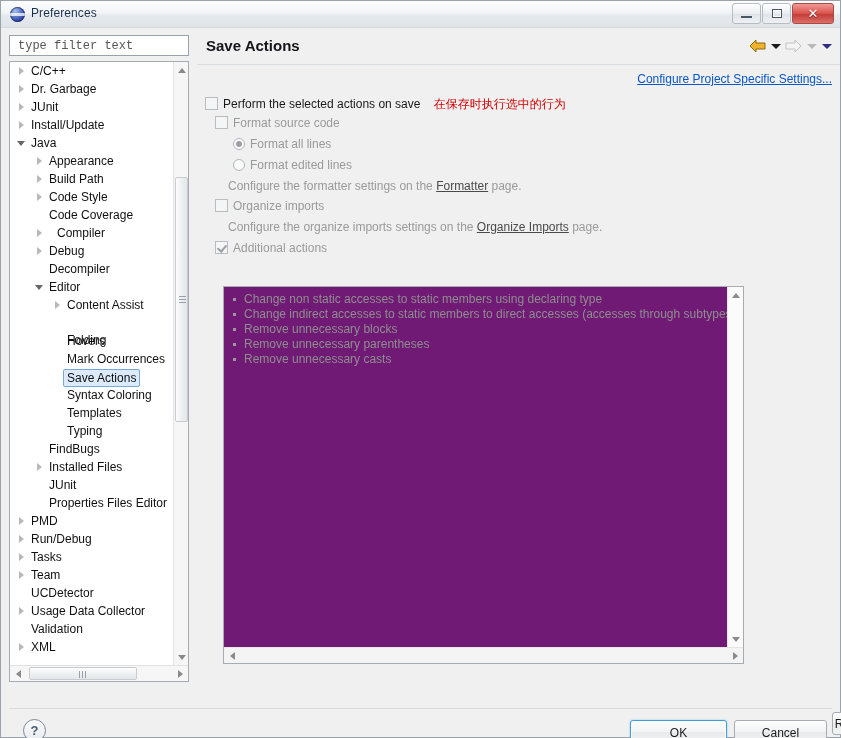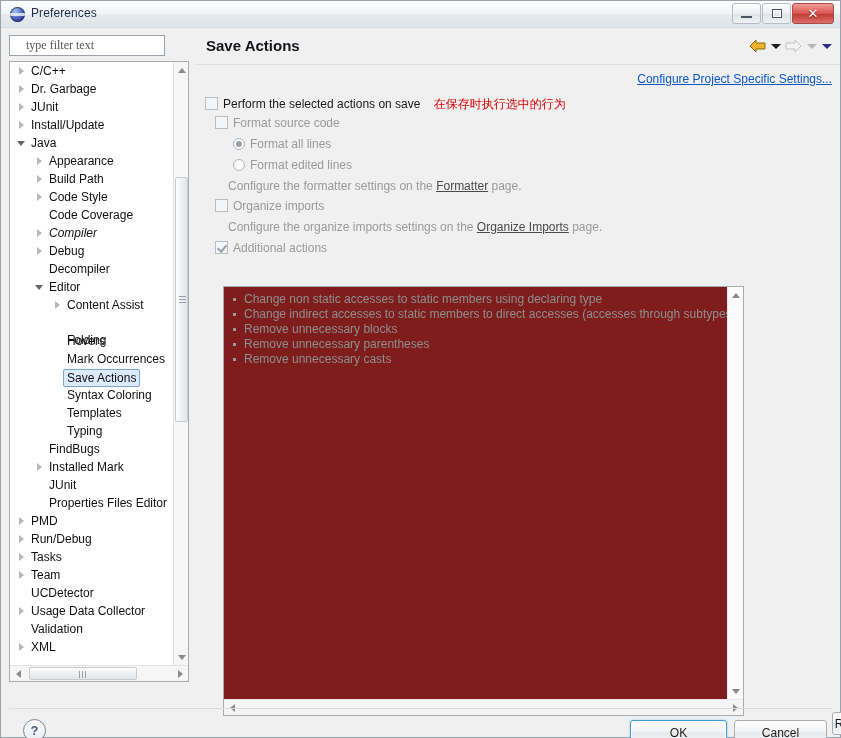--- a/index.html
+++ b/index.html
@@ -59,24 +59,24 @@
   #btn-min .wglyph:after{content:"";display:block;width:11px;height:2px;background:#4a5663;margin-top:7px;}
   #btn-max .wglyph:after{content:"";display:block;width:10px;height:9px;border:1px solid #4a5663;box-sizing:border-box;box-shadow:inset 0 0 0 1px #fff;}
   #btn-close .wglyph{color:#fff;font-size:13px;font-weight:bold;text-shadow:0 1px 1px rgba(0,0,0,.45);}
 
   
   #content{position:absolute;left:0;top:27px;right:0;bottom:0;background:#f0f0f0;}
 
   
   #left-pane{position:absolute;left:8px;top:7px;width:182px;bottom:0;}
   #filter-input{
-    position:absolute;left:0;top:0;width:156px;height:21px;
+    position:absolute;left:0;top:0;width:180px;height:21px;
     border:1px solid #9aa3ab;background:#fff;box-sizing:border-box;
-    font-family:Liberation Serif, serif;font-size:12px;color:#555;
-    padding:0 16px;line-height:19px;
+    font-family:Liberation Mono, monospace;font-size:12px;color:#555;
+    padding:0 8px;line-height:19px;
   }
   #filter-input::placeholder{color:#555;opacity:1;}
   #tree-box{
     position:absolute;left:0;top:26px;width:180px;height:621px;
     border:1px solid #a5acb2;background:#fff;box-sizing:border-box;overflow:hidden;
   }
   #tree-clip{position:absolute;left:0;top:0;right:14px;top:0;bottom:16px;overflow:hidden;}
   .trow{position:relative;height:18px;line-height:18px;white-space:nowrap;font-size:12px;color:#101010;}
   .tw{position:absolute;left:0;top:0;width:11px;height:18px;}
   .tw.closed:after{
@@ -166,22 +166,22 @@
   }
   .rbox.sel:after{
     content:"";position:absolute;left:2px;top:2px;width:6px;height:6px;border-radius:50%;background:#9aa0a6;
   }
   .dim{color:#9a9a9a;}
   .zh{color:#d50000;font-size:12px;}
   .ilink{color:#4a4a4a;text-decoration:underline;}
 
   
   #listbox{
-    position:absolute;left:26px;top:222px;width:521px;height:430px;
-    background:#7f1d1d;border:1px solid #a5acb2;box-sizing:border-box;
+    position:absolute;left:26px;top:222px;width:521px;height:378px;
+    background:#701a75;border:1px solid #a5acb2;box-sizing:border-box;
   }
   #list-items{position:absolute;left:6px;top:5px;right:18px;top:5px;}
   .litem{
     position:relative;height:15px;line-height:15px;font-size:12px;color:#8e8e8e;white-space:nowrap;padding-left:14px;
   }
   .litem:before{
     content:"";position:absolute;left:3px;top:6px;width:3px;height:3px;background:#9a9a9a;
   }
   #list-vsb{position:absolute;right:0;top:0;bottom:16px;width:16px;background:#fbfbfb;border-left:1px solid #e6e6e6;box-sizing:border-box;}
   #list-vsb .arrow{position:absolute;left:0;width:15px;height:16px;display:flex;align-items:center;justify-content:center;}
@@ -272,21 +272,21 @@
             </div>
             <div class="trow">
               <span class="tw closed" style="left: 24px;"></span>
               <span class="tlabel" style="left: 39px;">Code Style</span>
             </div>
             <div class="trow">
               <span class="tlabel" style="left: 39px;">Code Coverage</span>
             </div>
             <div class="trow">
               <span class="tw closed" style="left: 24px;"></span>
-              <span class="tlabel" style="left: 39px; font-style: italic;">Compiler</span>
+              <span class="tlabel" style="left: 47px;">Compiler</span>
             </div>
             <div class="trow">
               <span class="tw closed" style="left: 24px;"></span>
               <span class="tlabel" style="left: 39px;">Debug</span>
             </div>
             <div class="trow">
               <span class="tlabel" style="left: 39px;">Decompiler</span>
             </div>
             <div class="trow">
               <span class="tw open" style="left: 24px;"></span>
@@ -315,21 +315,21 @@
               <span class="tlabel" style="left: 57px;">Templates</span>
             </div>
             <div class="trow">
               <span class="tlabel" style="left: 57px;">Typing</span>
             </div>
             <div class="trow">
               <span class="tlabel" style="left: 39px;">FindBugs</span>
             </div>
             <div class="trow">
               <span class="tw closed" style="left: 24px;"></span>
-              <span class="tlabel" style="left: 39px;">Installed Mark</span>
+              <span class="tlabel" style="left: 39px;">Installed Files</span>
             </div>
             <div class="trow">
               <span class="tlabel" style="left: 39px;">JUnit</span>
             </div>
             <div class="trow">
               <span class="tlabel" style="left: 39px;">Properties Files Editor</span>
             </div>
             <div class="trow">
               <span class="tw closed" style="left: 6px;"></span>
               <span class="tlabel" style="left: 21px;">PMD</span>

